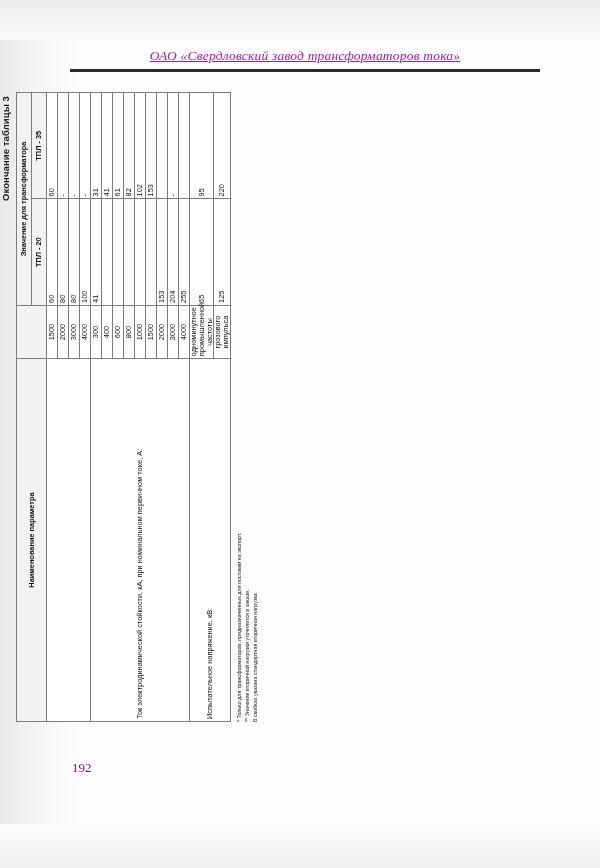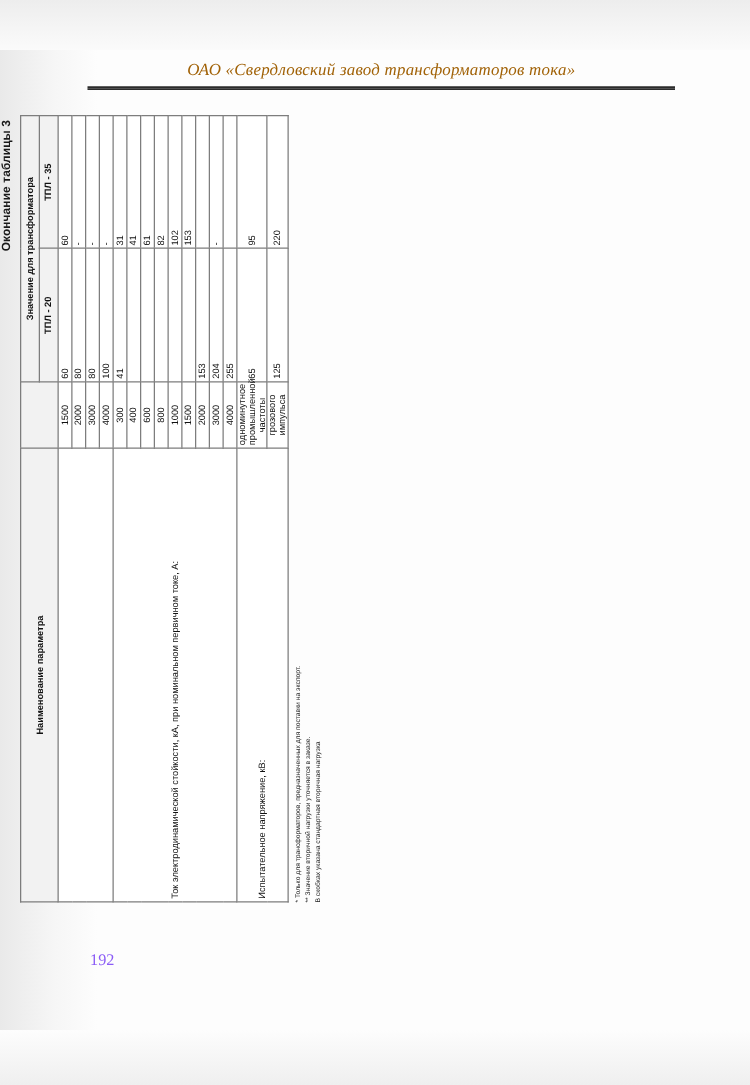--- a/index.html
+++ b/index.html
@@ -45,40 +45,41 @@
     left: 70px;
     top: 48px;
     width: 470px;
     text-align: center;
   }
   .header-title {
     font-family: "Liberation Serif", serif;
     font-style: italic;
     font-size: 13.5px;
     letter-spacing: 0.2px;
-    color: #a16207;
+    color: #a21caf;
     white-space: nowrap;
+    text-decoration: underline;
   }
   .header-rule {
     margin-top: 5px;
     border-top: 2.2px solid #2b2b2b;
     border-bottom: 1px solid #2b2b2b;
     height: 2px;
     width: 100%;
     box-sizing: border-box;
   }
 
   
   .page-number {
     position: absolute;
     left: 72px;
     top: 760px;
     font-size: 13px;
     font-family: "Liberation Serif", serif;
-    color: #8b5cf6;
+    color: #701a75;
   }
 
   
   .rot-wrap {
     position: absolute;
     left: 0px;
     top: 92px;
     width: 600px;
     height: 650px;
   }

